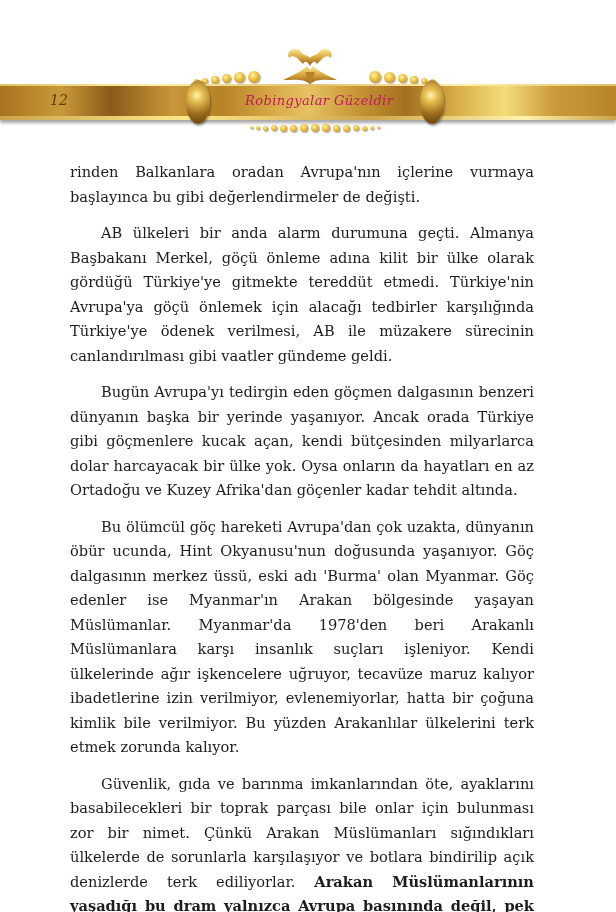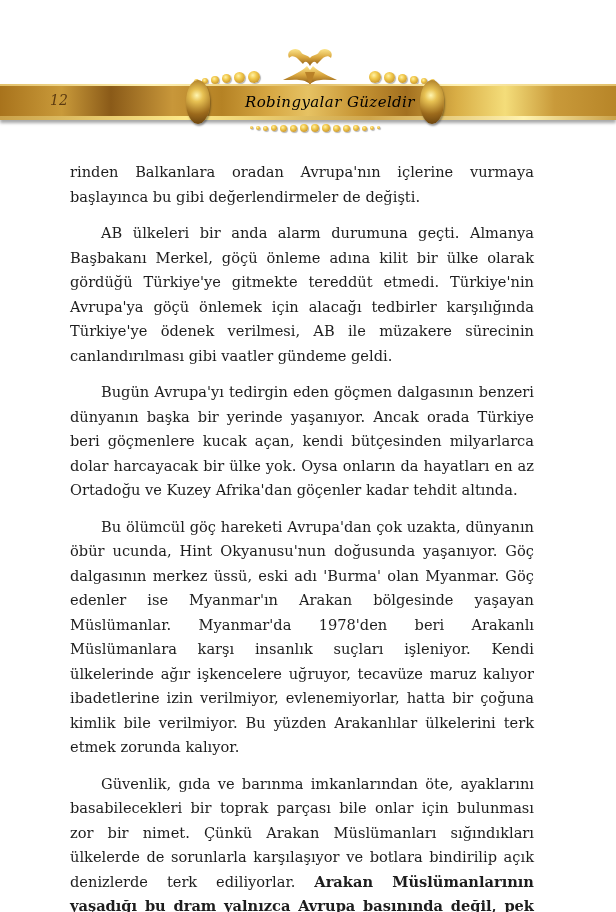--- a/index.html
+++ b/index.html
@@ -22,22 +22,22 @@
     }
     .banner::after {
       content: ""; position: absolute; left: 0; right: 0; bottom: 0; height: 4px;
       background: linear-gradient(90deg, #caa24a, #fde98a 30%, #cfa64c 60%, #fff3b0 85%, #caa24a);
     }
     .page-number {
       position: absolute; left: 50px; top: 80px; font-size: 14px; font-style: italic;
       color: #5b3a10; font-family: "DejaVu Serif", serif;
     }
     .running-title {
-      position: absolute; left: 245px; top: 81px; font-size: 15px; font-style: italic;
-      color: #000000; letter-spacing: 0.4px; font-family: "DejaVu Serif", serif;
+      position: absolute; left: 245px; top: 81px; font-size: 13px; font-style: italic;
+      color: #be185d; letter-spacing: 0.4px; font-family: "DejaVu Serif", serif;
     }
     .scroll-cap {
       position: absolute; top: 68px; width: 24px; height: 44px; border-radius: 50%;
       background: radial-gradient(circle at 45% 35%, #fff5b0 0%, #e7c153 20%, #9c6a1c 60%, #5e3b0c 100%);
       box-shadow: 1px 2px 2px rgba(0,0,0,0.35);
     }
     .scroll-cap.left { left: 186px; }
     .scroll-cap.right { left: 420px; }
     .dot {
       position: absolute; border-radius: 50%;
@@ -106,16 +106,16 @@
   <div class="dot" style="left:343px;top:113px;width:7px;height:7px;"></div>
   <div class="dot" style="left:353px;top:113px;width:6px;height:6px;"></div>
   <div class="dot" style="left:362px;top:114px;width:5px;height:5px;"></div>
   <div class="dot" style="left:370px;top:114px;width:4px;height:4px;"></div>
   <div class="dot" style="left:377px;top:114px;width:3px;height:3px;"></div>
 </div>
 
 <div class="content">
   <p class="cont">rinden Balkanlara oradan Avrupa'nın içlerine vurmaya başlayınca bu gibi değerlendirmeler de değişti.</p>
   <p>AB ülkeleri bir anda alarm durumuna geçti. Almanya Başbakanı Merkel, göçü önleme adına kilit bir ülke olarak gördüğü Türkiye'ye gitmekte tereddüt etmedi. Türkiye'nin Avrupa'ya göçü önlemek için alacağı tedbirler karşılığında Türkiye'ye ödenek verilmesi, AB ile müzakere sürecinin canlandırılması gibi vaatler gündeme geldi.</p>
-  <p>Bugün Avrupa'yı tedirgin eden göçmen dalgasının benzeri dünyanın başka bir yerinde yaşanıyor. Ancak orada Türkiye beri göçmenlere kucak açan, kendi bütçesinden milyarlarca dolar harcayacak bir ülke yok. Oysa onların da hayatları en az Ortadoğu ve Kuzey Afrika'dan göçenler kadar tehdit altında.</p>
+  <p>Bugün Avrupa'yı tedirgin eden göçmen dalgasının benzeri dünyanın başka bir yerinde yaşanıyor. Ancak orada Türkiye gibi göçmenlere kucak açan, kendi bütçesinden milyarlarca dolar harcayacak bir ülke yok. Oysa onların da hayatları en az Ortadoğu ve Kuzey Afrika'dan göçenler kadar tehdit altında.</p>
   <p>Bu ölümcül göç hareketi Avrupa'dan çok uzakta, dünyanın öbür ucunda, Hint Okyanusu'nun doğusunda yaşanıyor. Göç dalgasının merkez üssü, eski adı 'Burma' olan Myanmar. Göç edenler ise Myanmar'ın Arakan bölgesinde yaşayan Müslümanlar. Myanmar'da 1978'den beri Arakanlı Müslümanlara karşı insanlık suçları işleniyor. Kendi ülkelerinde ağır işkencelere uğruyor, tecavüze maruz kalıyor ibadetlerine izin verilmiyor, evlenemiyorlar, hatta bir çoğuna kimlik bile verilmiyor.  Bu yüzden Arakanlılar ülkelerini terk etmek zorunda kalıyor.</p>
   <p><span>Güvenlik, gıda ve barınma imkanlarından öte, ayaklarını basabilecekleri bir toprak parçası bile onlar için bulunması zor bir nimet. Çünkü Arakan Müslümanları sığındıkları ülkelerde de sorunlarla karşılaşıyor ve botlara bindirilip açık denizlerde terk ediliyorlar. </span><b>Arakan Müslümanlarının yaşadığı bu dram yalnızca Avrupa basınında değil, pek çok Müslüman ülkede bile kıyıya vuran yunuslar ya da balinalar kadar ilgi görmüyor.</b></p>
 </div>
 
 </body></html>

